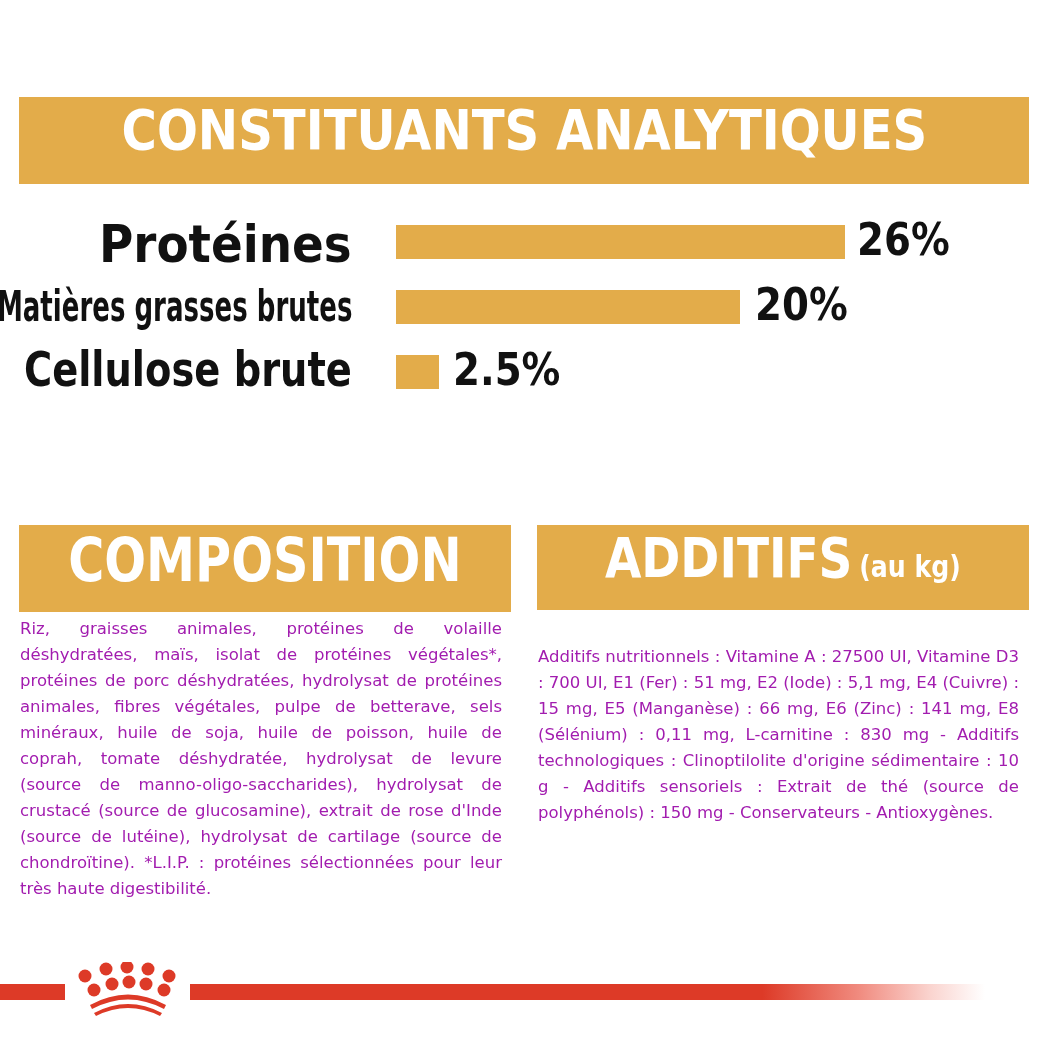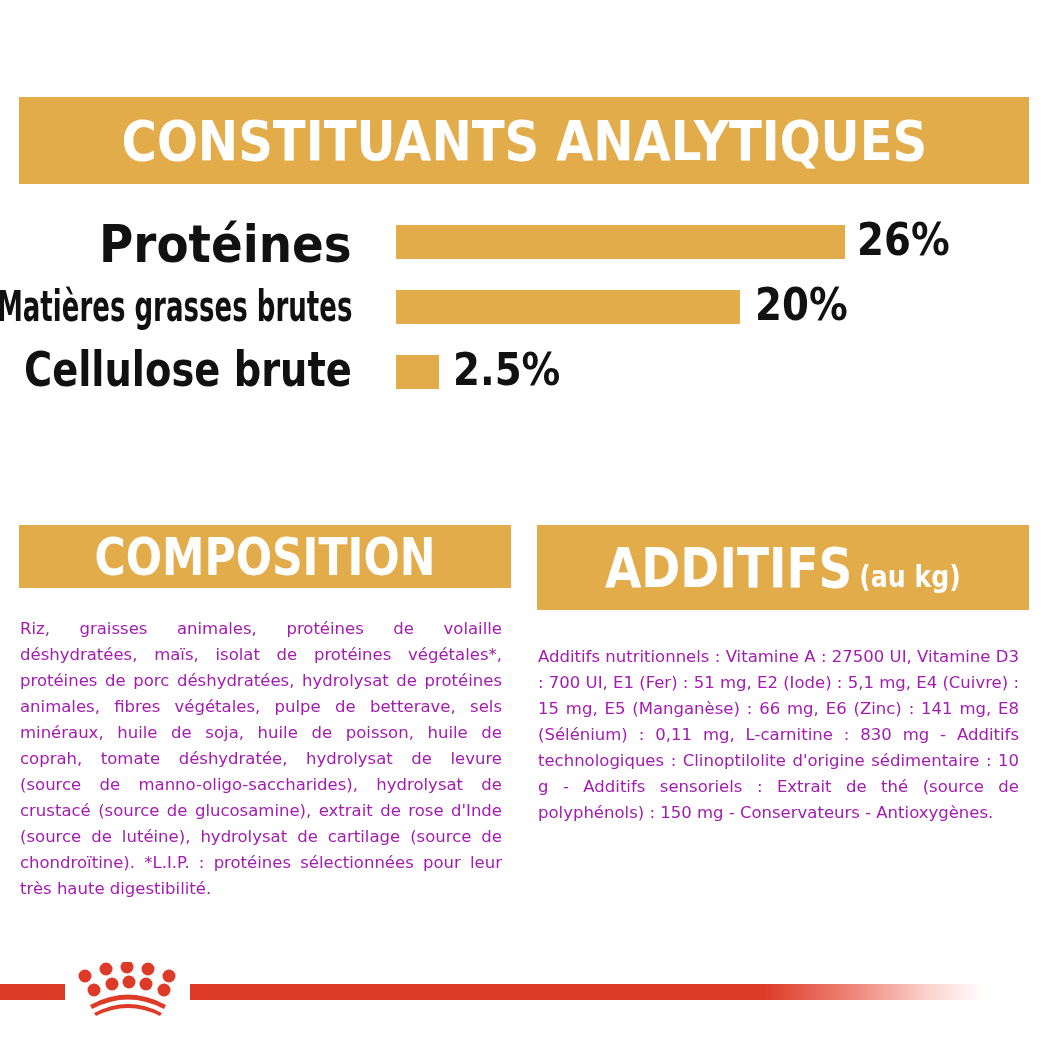--- a/index.html
+++ b/index.html
@@ -3,26 +3,26 @@
   <meta charset="utf-8">
   <style>
     html, body { margin: 0; padding: 0; }
     body {
       width: 1049px; height: 1049px; background: #ffffff; position: relative; overflow: hidden;
       font-family: "DejaVu Sans", sans-serif; color: #1a1a1a;
     }
     .banner {
       position: absolute; background: #E3AC4A; color: #ffffff;
       font-family: "DejaVu Sans", sans-serif; font-weight: bold;
-      display: flex; align-items: center; justify-content: center;
+      display: flex; align-items: flex-start; justify-content: center;
       letter-spacing: 0px; white-space: nowrap;
     }
     #banner-analytic { left: 19px; top: 97px; width: 1010px; height: 87px; font-size: 56px; }
     #banner-analytic span { display: inline-block; transform: scaleX(0.86); transform-origin: center; }
-    #banner-composition { left: 19px; top: 525px; width: 492px; height: 63px; font-size: 52px; }
+    #banner-composition { left: 19px; top: 525px; width: 492px; height: 87px; font-size: 60px; }
     #banner-composition span { display: inline-block; transform: scaleX(0.82); }
     #banner-additifs { left: 537px; top: 525px; width: 492px; height: 85px; font-size: 56px; }
     #banner-additifs .inner { display: inline-block; transform: scaleX(0.84); white-space: nowrap; }
     #banner-additifs .sub { font-size: 30px; margin-left: 8px; }
 
     .row-label {
       position: absolute; right: 697px; text-align: right; font-weight: bold; color: #111;
       white-space: nowrap; transform-origin: right center;
     }
     .bar { position: absolute; left: 396px; background: #E3AC4A; }

